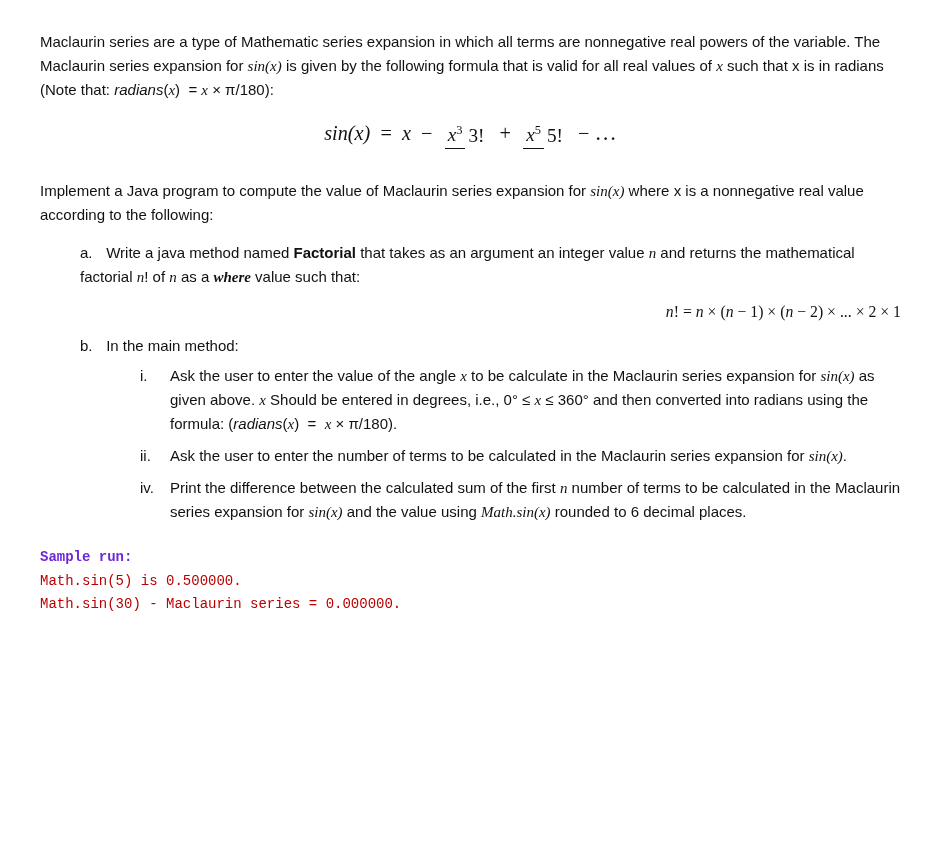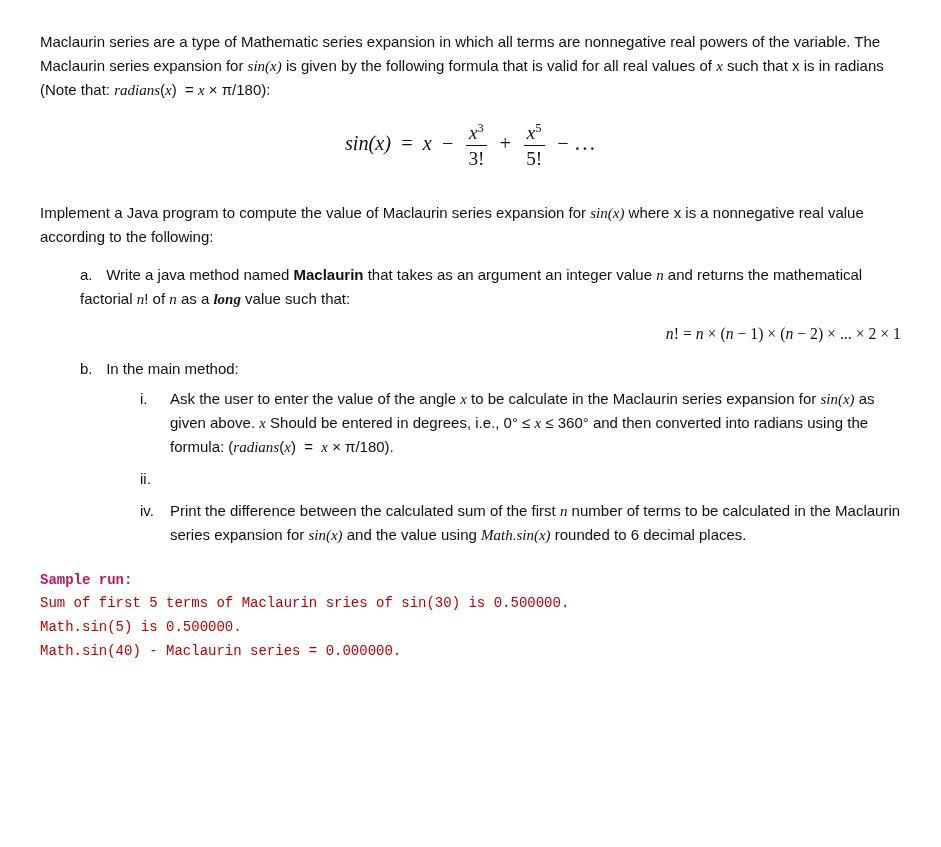--- a/index.html
+++ b/index.html
@@ -17,21 +17,21 @@
       margin-bottom: 18px;
     }
     .formula-block {
       text-align: center;
       margin: 2px 0 22px 0;
       font-size: 1.35em;
       font-family: 'Times New Roman', Times, serif;
     }
     .formula-block .frac {
       display: inline-flex;
-      flex-direction: column;
+      flex-direction: row;
       align-items: center;
       vertical-align: middle;
       font-size: 0.95em;
       margin: 0 2px;
     }
     .formula-block .frac .num {
       border-bottom: 1.5px solid #111;
       padding: 0 3px;
       line-height: 1.3;
     }
@@ -84,25 +84,25 @@
     }
     .sample-run-block {
       margin-top: 22px;
       font-family: 'Courier New', Courier, monospace;
       font-size: 14px;
       color: #b00;
       line-height: 1.7;
     }
     .sample-run-label {
       font-weight: bold;
-      color: #be185d;
+      color: #6d28d9;
     }
     .radians-italic {
       font-style: italic;
-      font-family: Liberation Serif, serif;
+      font-family: Liberation Sans, sans-serif;
     }
     .math-italic {
       font-style: italic;
       font-family: 'Times New Roman', Times, serif;
     }
   </style>
 </head>
 <body>
 
 <div class="intro-text">
@@ -126,49 +126,50 @@
 </div>
 
 <div class="implement-text">
   Implement a Java program to compute the value of Maclaurin series expansion for <span class="math-italic">sin(x)</span> where x is a
   nonnegative real value according to the following:
 </div>
 
 <ul class="list-a">
   <li>
     <span class="label">a.</span>
-    Write a java method named <strong>Maclaurin</strong> that takes as an argument an integer value <span class="math-italic">n</span> and
-    returns the mathematical factorial <span class="math-italic">n</span>! of <span class="math-italic">n</span> as a <strong><span class="math-italic">long</span></strong> value such that:
+    Write a java method named <strong>Factorial</strong> that takes as an argument an integer value <span class="math-italic">n</span> and
+    returns the mathematical factorial <span class="math-italic">n</span>! of <span class="math-italic">n</span> as a <strong><span class="math-italic">where</span></strong> value such that:
     <div class="factorial-formula">
       <i>n</i>! = <i>n</i> × (<i>n</i> − 1) × (<i>n</i> − 2) × ... × 2 × 1
     </div>
   </li>
   <li>
     <span class="label">b.</span>
     In the main method:
     <ul class="list-roman">
       <li>
         <span class="rlabel">i.</span>
         <span>Ask the user to enter the value of the angle <span class="math-italic">x</span> to be calculate in the Maclaurin series
         expansion for <span class="math-italic">sin(x)</span> as given above. <span class="math-italic">x</span> Should be entered in degrees, i.e., 0° ≤ <span class="math-italic">x</span> ≤
         360° and then converted into radians using the formula: (<span class="radians-italic">radians</span>(<span class="math-italic">x</span>)&nbsp;&nbsp;=&nbsp;&nbsp;<span class="math-italic">x</span> × π/180).</span>
       </li>
       <li>
         <span class="rlabel">ii.</span>
+        <span>Ask the user to enter the number of terms to be calculated in the Maclaurin series
+        expansion for <span class="math-italic">sin(x)</span>.</span>
       </li>
       <li>
         <span class="rlabel">iv.</span>
         <span>Print the difference between the calculated sum of the first <span class="math-italic">n</span> number of terms to be
         calculated in the Maclaurin series expansion for <span class="math-italic">sin(x)</span> and the value using
         <span class="math-italic">Math.sin(x)</span> rounded to 6 decimal places.</span>
       </li>
     </ul>
   </li>
 </ul>
 
 <div class="sample-run-block">
   <div>
     <span class="sample-run-label">Sample run:</span>
   </div>
-  <div>Sum of first 5 terms   of Maclaurin sries of sin(30) is 0.500000.</div>
   <div>Math.sin(5) is 0.500000.</div>
-  <div>Math.sin(40) - Maclaurin  series = 0.000000.</div>
+  <div>Math.sin(30) - Maclaurin  series = 0.000000.</div>
 </div>
 
 </body></html>

